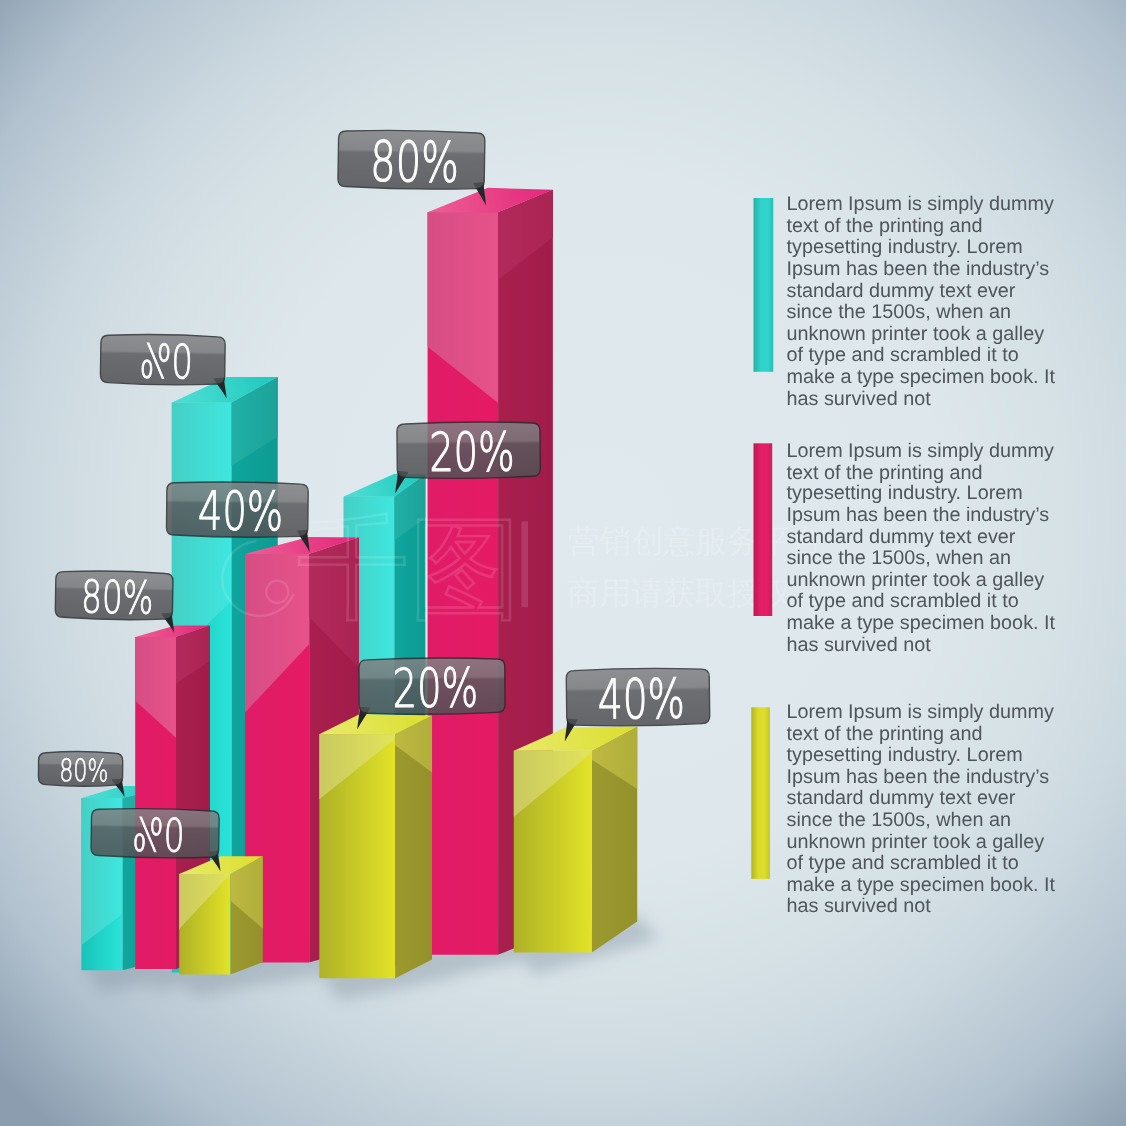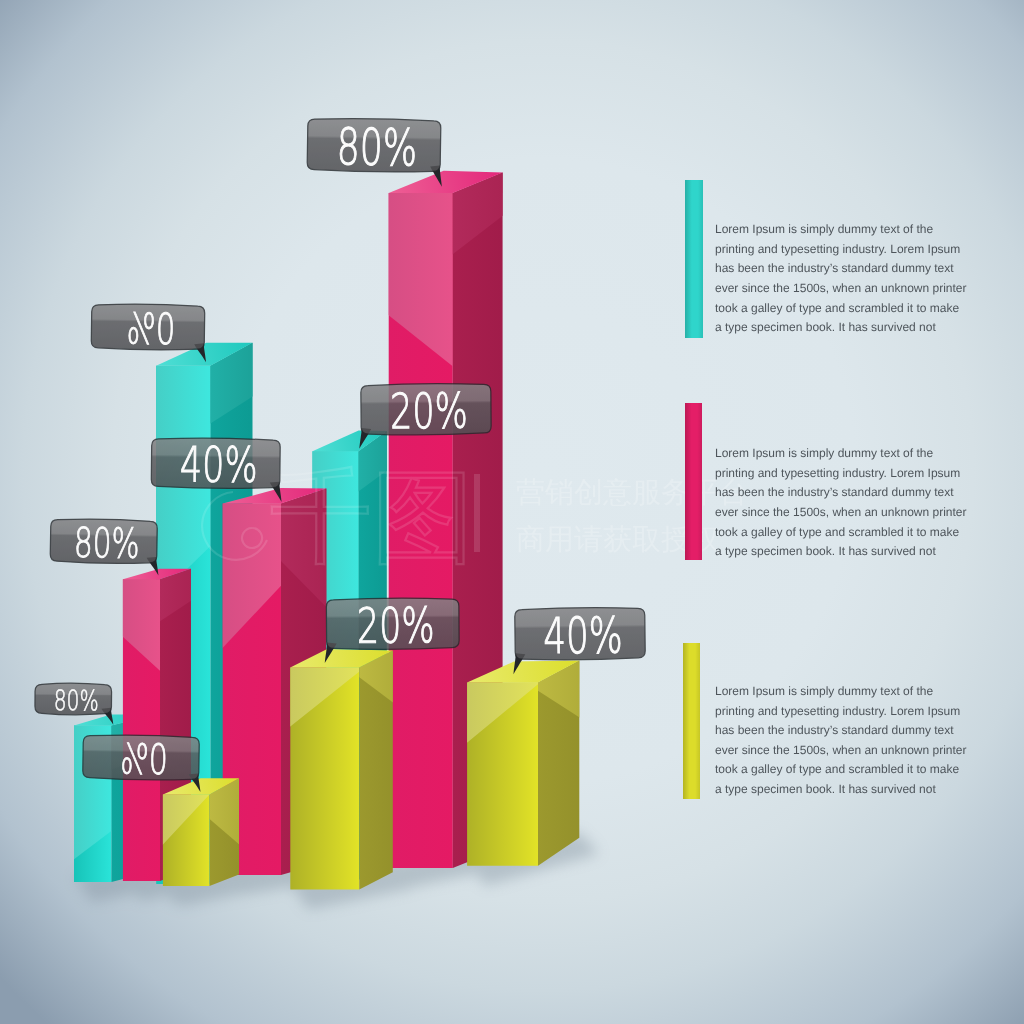--- a/index.html
+++ b/index.html
@@ -5,21 +5,21 @@
   html,body{margin:0;padding:0;background:#fff;}
   body{width:1024px;height:1024px;overflow:hidden;
        font-family:"Liberation Sans",sans-serif;
        -webkit-font-smoothing:antialiased;text-rendering:geometricPrecision;}
   #stage{position:relative;width:1024px;height:1024px;overflow:hidden;}
   #bg{position:absolute;inset:0;}
   svg.layer{position:absolute;left:0;top:0;width:1024px;height:1024px;}
   .legend{position:absolute;left:0;top:0;}
   .legend .accent{position:absolute;}
   .legend .txt{position:absolute;width:254px;
-    font-size:12px;line-height:19.6px;color:#4e555b;margin-top:44px;}
+    font-size:18px;line-height:19.6px;color:#4e555b;}
 </style>
 </head>
 <body>
 
 <div id="stage">
   <div id="bg" style="background: radial-gradient(72.5% 72.5% at 53% 46%, rgb(223, 233, 238) 0%, rgb(221, 231, 236) 42%, rgb(214, 225, 230) 58%, rgb(203, 216, 223) 70%, rgb(178, 194, 207) 86%, rgb(139, 157, 175) 100%);"></div>
 <svg class="layer" viewBox="0 0 1024 1024">
       <defs>
         <filter id="shblur" x="-40%" y="-40%" width="180%" height="200%">
           <feGaussianBlur in="SourceGraphic" stdDeviation="7"></feGaussianBlur>

